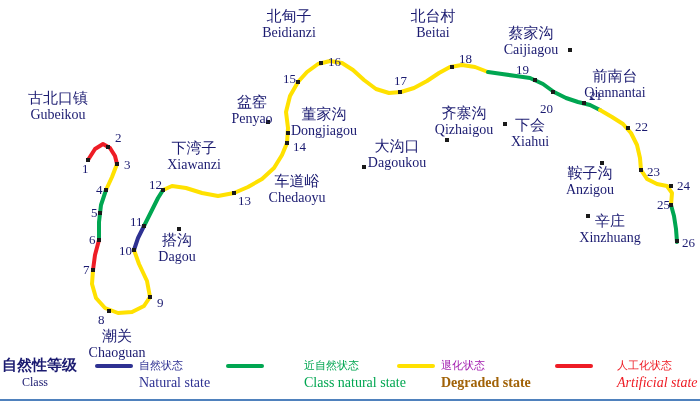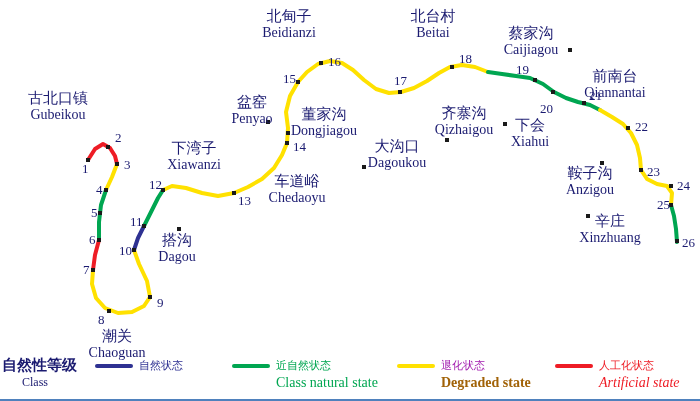--- a/index.html
+++ b/index.html
@@ -8,23 +8,23 @@
     font-family:"Liberation Serif","DejaVu Serif",serif;overflow:hidden;
   }
   #map-svg{position:absolute;left:0;top:0;width:700px;height:401px;}
   #map-svg text{font-family:"Liberation Serif","DejaVu Serif",serif;}
   .legend{position:absolute;left:0;top:356px;width:700px;height:42px;}
   .legend-class{position:absolute;left:2px;top:0;}
   .legend-class .lz{font-size:15px;line-height:18px;display:block;font-weight:bold;}
   .legend-class .le{font-size:12px;line-height:17px;display:block;margin-left:20px;}
   .legend-item{position:absolute;top:0;display:flex;align-items:flex-start;}
   .legend-item[data-state="natural"]{left:95px;}
-  .legend-item[data-state="near_natural"]{left:232px;}
+  .legend-item[data-state="near_natural"]{left:226px;gap:34px;}
   .legend-item[data-state="degraded"]{left:397px;}
-  .legend-item[data-state="artificial"]{left:555px;}
+  .legend-item[data-state="artificial"]{left:555px;gap:18px;}
   .swatch{width:38px;height:4px;margin-top:8px;margin-right:6px;border-radius:2px;flex:none;display:block;}
   .legend-item .lz{font-size:11px;line-height:18px;display:block;}
   .legend-item .le{font-size:14px;line-height:17px;display:block;}
   .bottom-rule{position:absolute;left:0;bottom:0;width:700px;height:2px;}
 </style>
 </head>
 <body>
 
 <div class="stage" style="background: rgb(255, 255, 255);">
 
@@ -144,20 +144,21 @@
   <div class="legend">
     <div class="legend-class">
       <span class="lz" style="color: rgb(26, 26, 112);">自然性等级</span>
       <span class="le" style="color: rgb(26, 26, 112);">Class</span>
     </div>
 
     <div class="legend-item" data-state="natural">
       <span class="swatch" style="background: rgb(46, 49, 146);"></span>
       <span class="lbl">
         <span class="lz" style="color: rgb(46, 49, 146);">自然状态</span>
+        <span class="le" style="color: rgb(46, 49, 146);">Natural state</span>
       </span>
     </div>
 
     <div class="legend-item" data-state="near_natural">
       <span class="swatch" style="background: rgb(0, 166, 81);"></span>
       <span class="lbl">
         <span class="lz" style="color: rgb(0, 166, 81);">近自然状态</span>
         <span class="le" style="color: rgb(0, 166, 81);">Class natural state</span>
       </span>
     </div>

